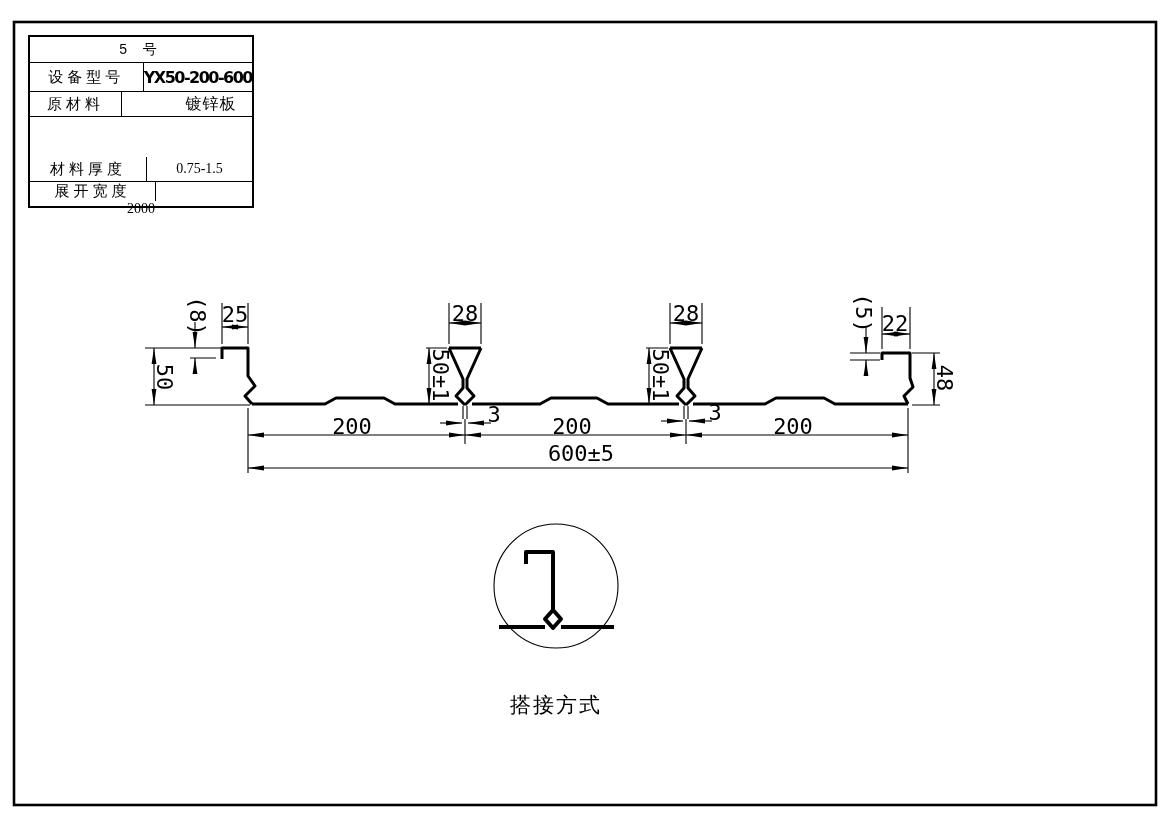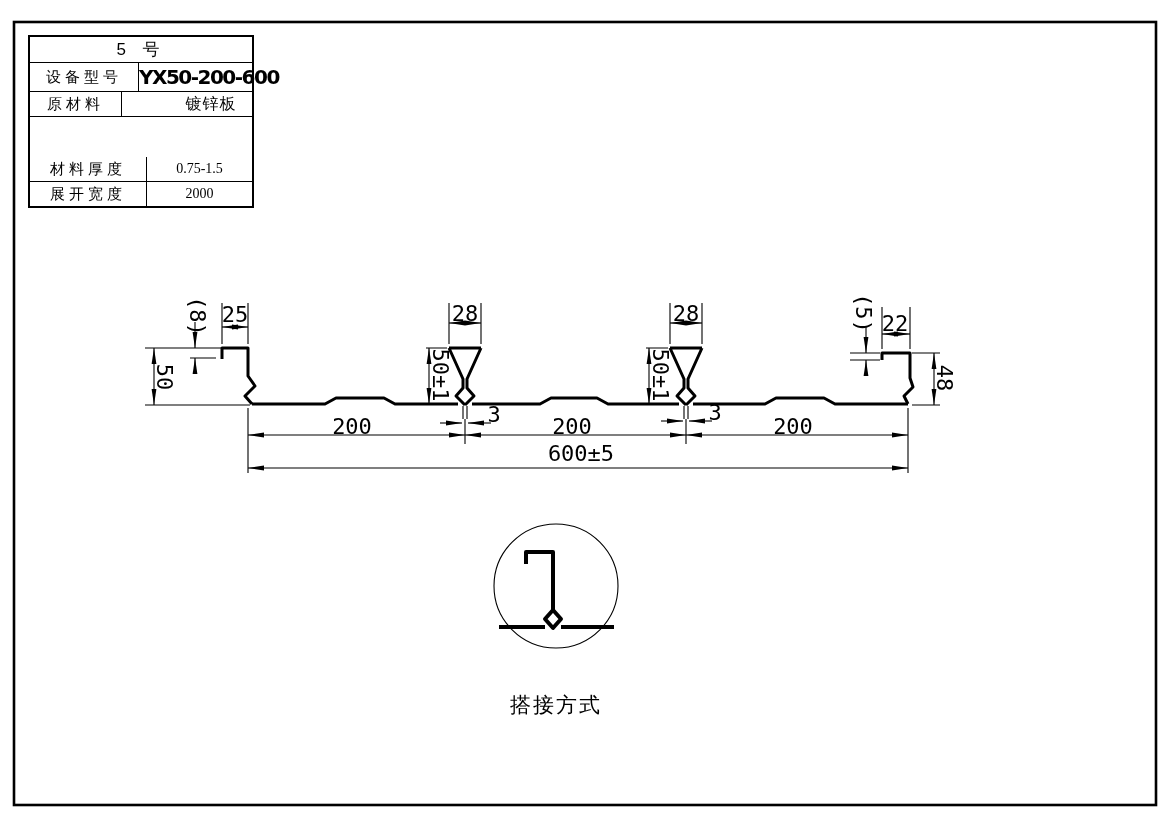--- a/index.html
+++ b/index.html
@@ -14,30 +14,30 @@
   .dim{stroke:#000;stroke-width:1.1;fill:none;}
   .border{stroke:#000;stroke-width:2.6;fill:none;}
   .dim-text{font-family:"DejaVu Sans Mono",monospace;font-size:22px;fill:#000;
             text-anchor:middle;}
   .caption-text{font-family:"Liberation Sans",sans-serif;font-size:21px;fill:#000;
             text-anchor:middle;letter-spacing:2px;}
 
   
   .spec-table{position:absolute;left:28px;top:35px;width:222px;
               border:2px solid #000;background:#fff;}
-  .t-title{height:25px;line-height:25px;text-align:center;font-size:17px;
+  .t-title{height:25px;line-height:25px;text-align:center;font-size:14px;
            letter-spacing:6px;border-bottom:1.5px solid #000;}
   .t-row{display:flex;border-bottom:1.5px solid #000;align-items:center;}
   .t-row:last-child{border-bottom:none;}
   .t-label{width:125px;text-align:center;font-size:15px;letter-spacing:4px;
            border-right:1.5px solid #000;align-self:stretch;
            display:flex;align-items:center;justify-content:center;}
   .t-value{width:113px;text-align:center;font-size:16px;letter-spacing:1px;}
-  .r2{height:28px;} .r3{height:24px;gap:48px;} .r4{height:24px;margin-top:40px;} .r5{height:24px;}
-  .model{font-family:"DejaVu Sans",sans-serif;font-weight:bold;font-size:20px;
+  .r2{height:28px;} .r3{height:24px;gap:48px;} .r4{height:24px;margin-top:40px;} .r5{height:24px;flex-direction:column;}
+  .model{font-family:"DejaVu Sans",sans-serif;font-weight:bold;font-size:16px;
          letter-spacing:-1.5px;white-space:nowrap;}
   .mono-val{font-family:Liberation Serif, serif;font-size:14px;letter-spacing:0;}
 </style>
 </head>
 <body>
 
 <div id="sheet">
 
   <svg id="drawing" width="1169" height="827" viewBox="0 0 1169 827">
     <defs>

